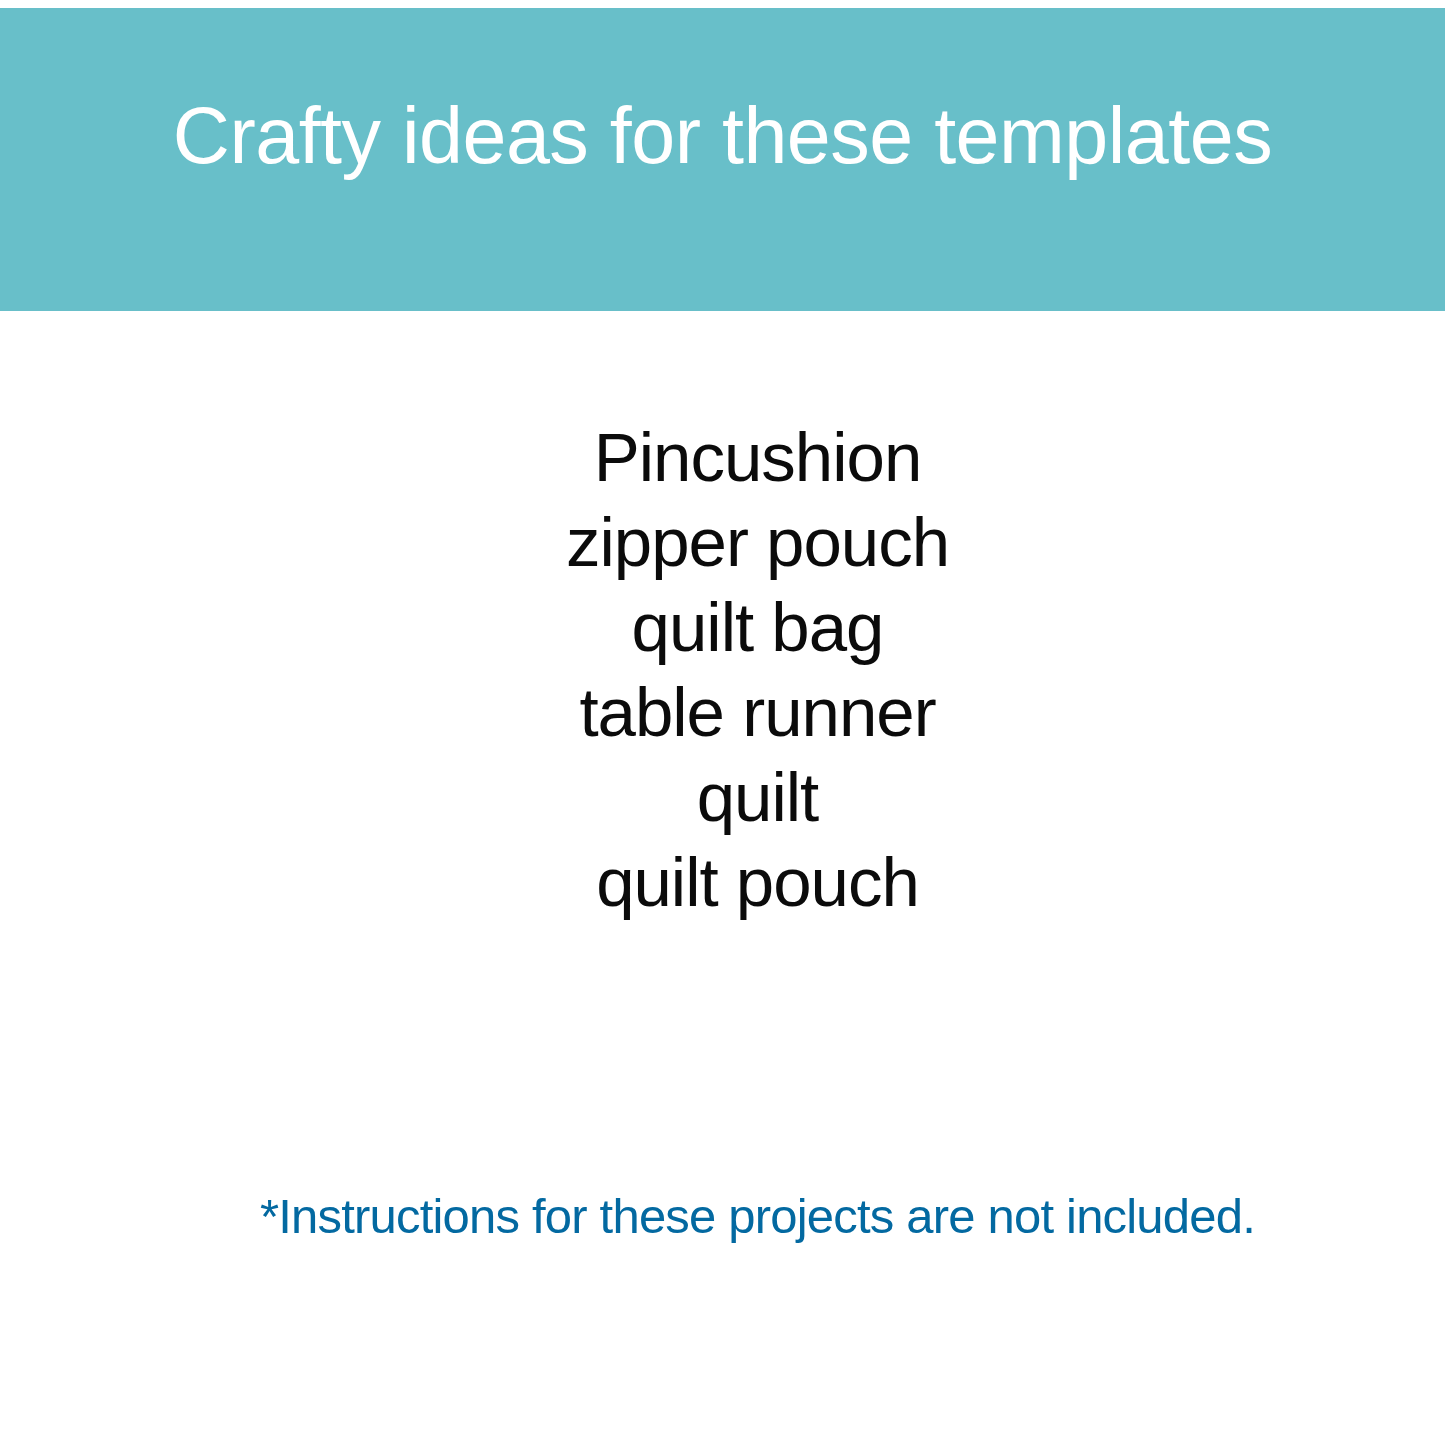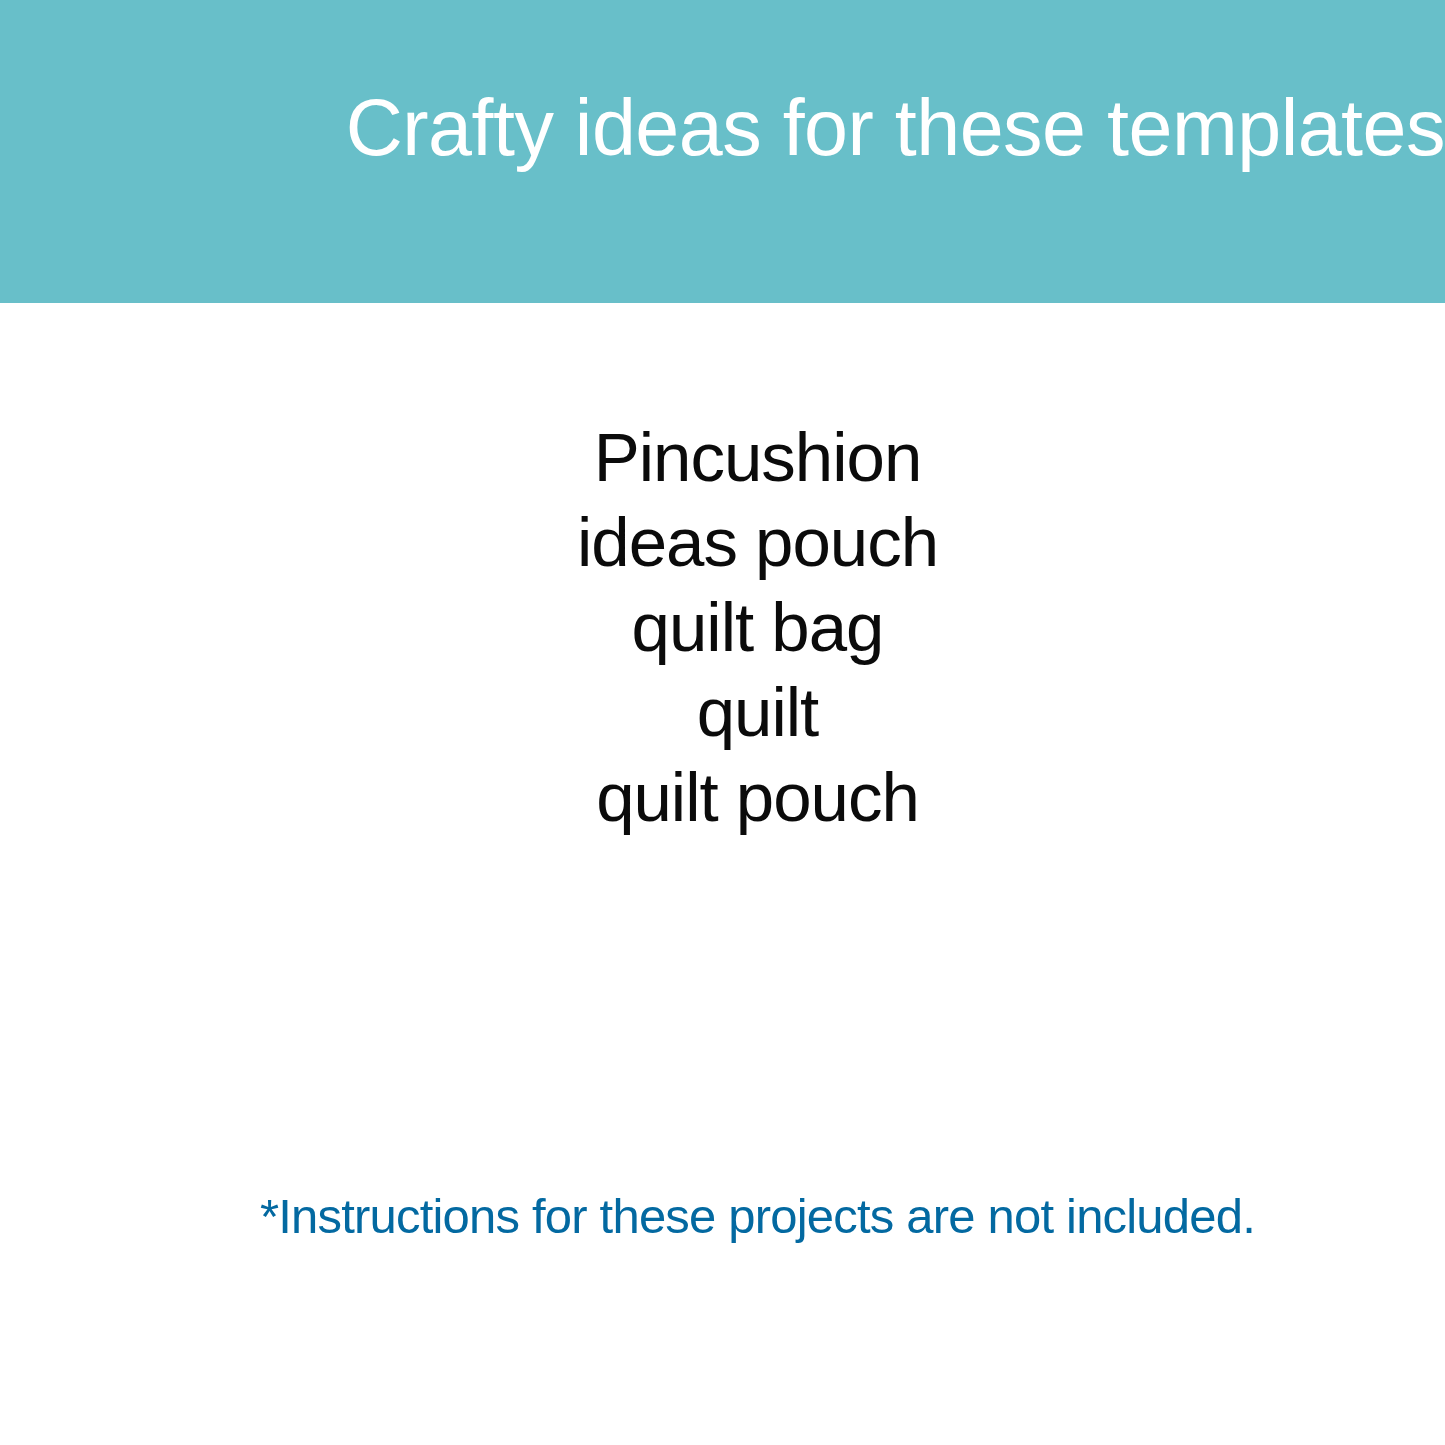--- a/index.html
+++ b/index.html
@@ -15,28 +15,28 @@
   }
   .page {
     position: relative;
     width: 1445px;
     height: 1445px;
     background: #ffffff;
   }
   
   .header-band {
     position: absolute;
-    top: 0;
+    top: 8px;
     left: 0;
     width: 1445px;
     height: 303px;
     background: #68bfc9;
     display: flex;
     align-items: center;
-    justify-content: flex-end;
+    justify-content: center;
     box-sizing: border-box;
     padding-bottom: 48px;
   }
   .header-title {
     color: #ffffff;
     font-size: 79px;
     font-weight: 400;
     letter-spacing: -0.5px;
     line-height: 1.0;
     text-align: center;
@@ -91,22 +91,23 @@
 <div class="page">
 
   <div class="header-band">
     <h1 class="header-title">Crafty ideas for these templates</h1>
   </div>
 
   <div class="content">
 
     <ul class="ideas-list">
       <li>Pincushion</li>
-      <li>ideas pouch</li>
+      <li>zipper pouch</li>
       <li>quilt bag</li>
+      <li>table runner</li>
       <li>quilt</li>
       <li>quilt pouch</li>
     </ul>
 
     <p class="footnote">*Instructions for these projects are not included.</p>
 
   </div>
 
 </div>
 

